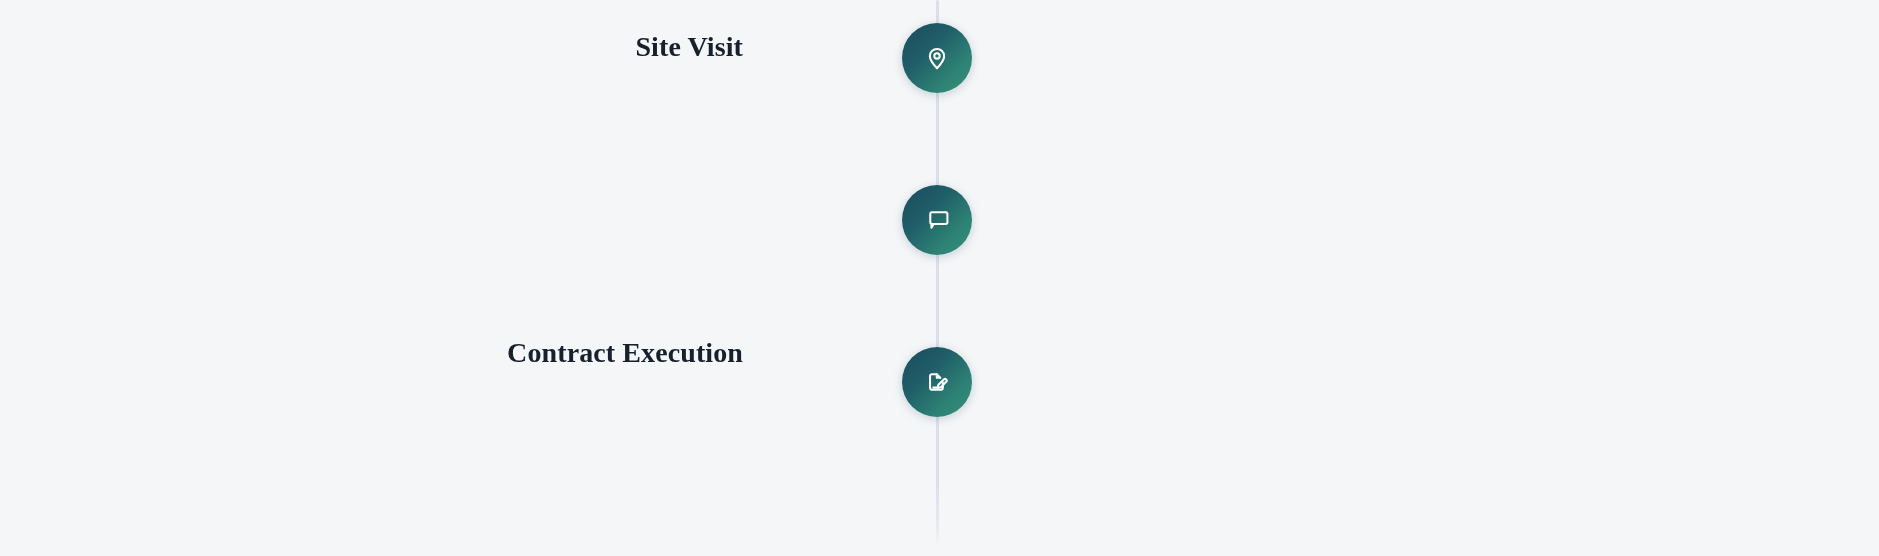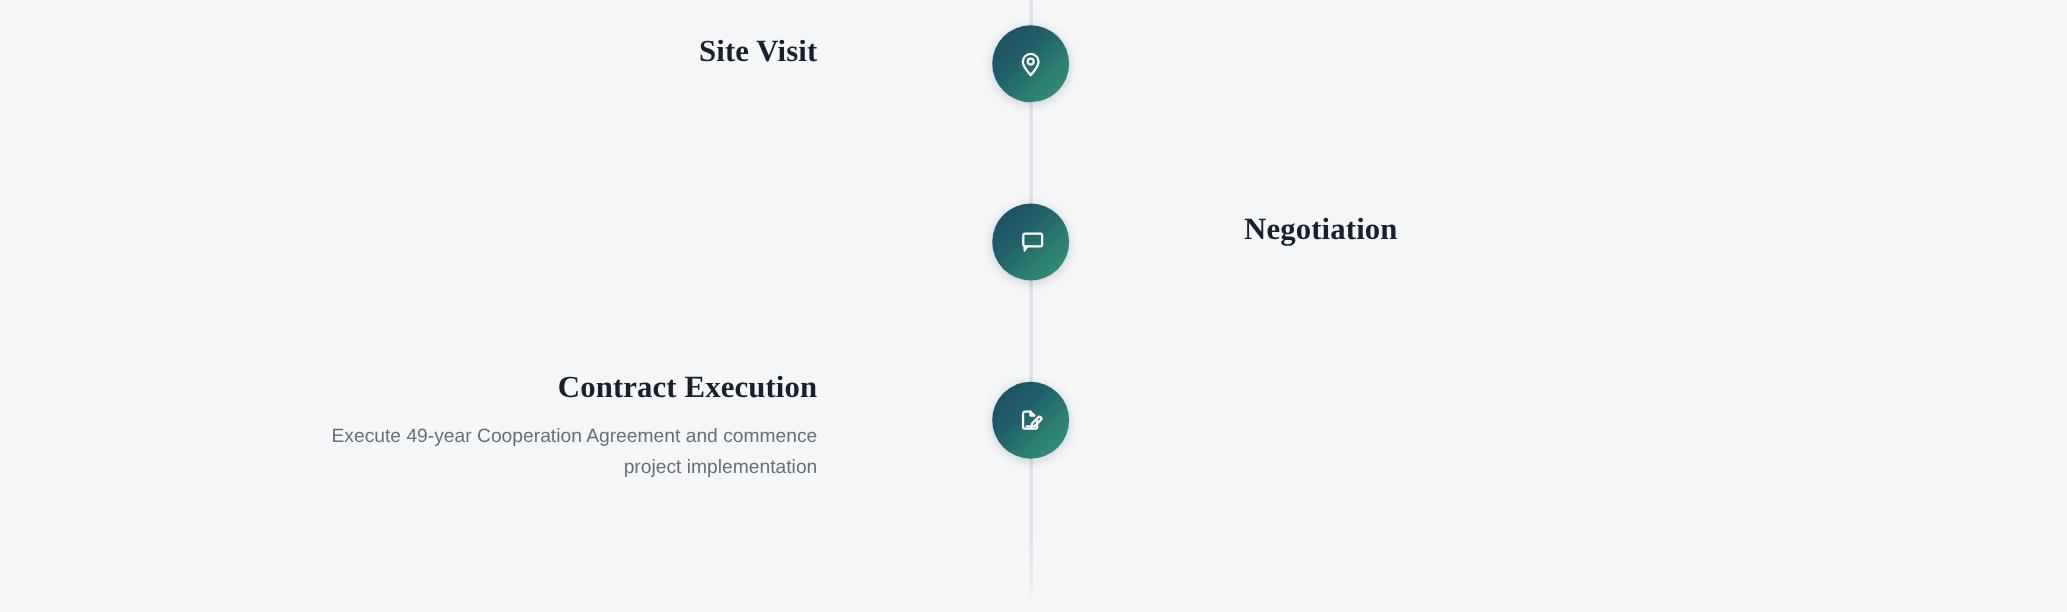--- a/index.html
+++ b/index.html
@@ -145,36 +145,34 @@
     <div class="tl-node" style="top:185px;">
       <span>
         <svg viewBox="0 0 24 24" aria-hidden="true">
           <path d="M20 4.9H7.4A1.6 1.6 0 0 0 5.8 6.5v7.6a1.6 1.6 0 0 0 1.6 1.6H9l-2.1 3.4v-3.4"></path>
           <path d="M9 15.7h11a1.6 1.6 0 0 0 1.6-1.6V6.5A1.6 1.6 0 0 0 20 4.9"></path>
         </svg>
       </span>
     </div>
 
     <div class="tl-content side-right" style="top:192px;">
-      <div class="tl-title">Negotiation</div>
     </div>
   </div>
 
   <div class="tl-row" data-side="left" style="top:0px;">
 
     <div class="tl-node" style="top:347px;">
       <span>
         <svg viewBox="0 0 24 24" aria-hidden="true">
           <path d="M17.4 12.6v4.8a1.7 1.7 0 0 1-1.7 1.7H7.3a1.7 1.7 0 0 1-1.7-1.7V6.6a1.7 1.7 0 0 1 1.7-1.7h4.5l3.2 3.2"></path>
           <path d="M11.8 4.9v3.2H15"></path>
           <path d="M18.3 9.6a1.55 1.55 0 0 1 2.2 2.2l-5 5-2.9.7.7-2.9z"></path>
           <path d="M8.6 17.2h4.1"></path>
         </svg>
       </span>
     </div>
 
     <div class="tl-content side-left" style="top:336px;">
       <div class="tl-title">Contract Execution</div>
-      <div class="tl-desc">Execute 49-year Cooperation Agreement and commence project implementation</div>
     </div>
   </div>
 
 </div>
 
 </body></html>

